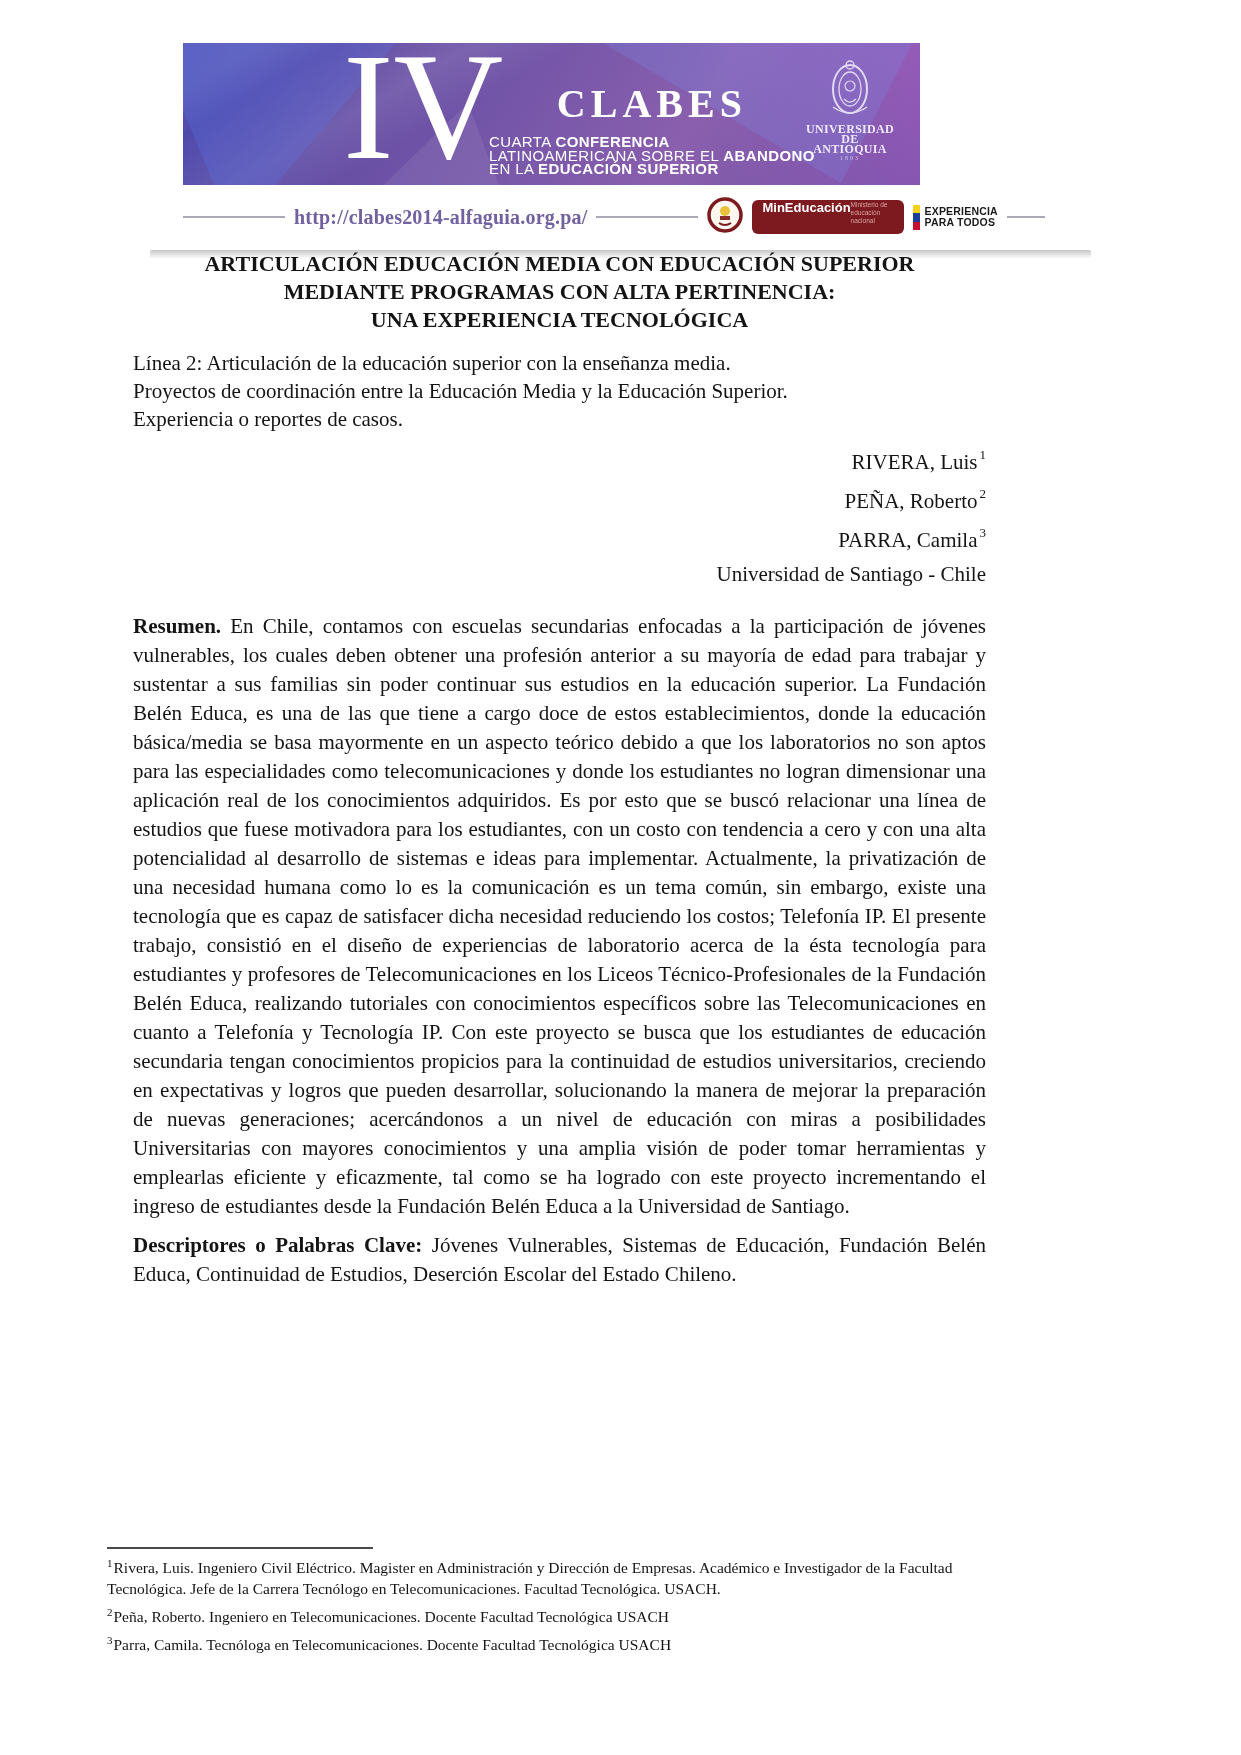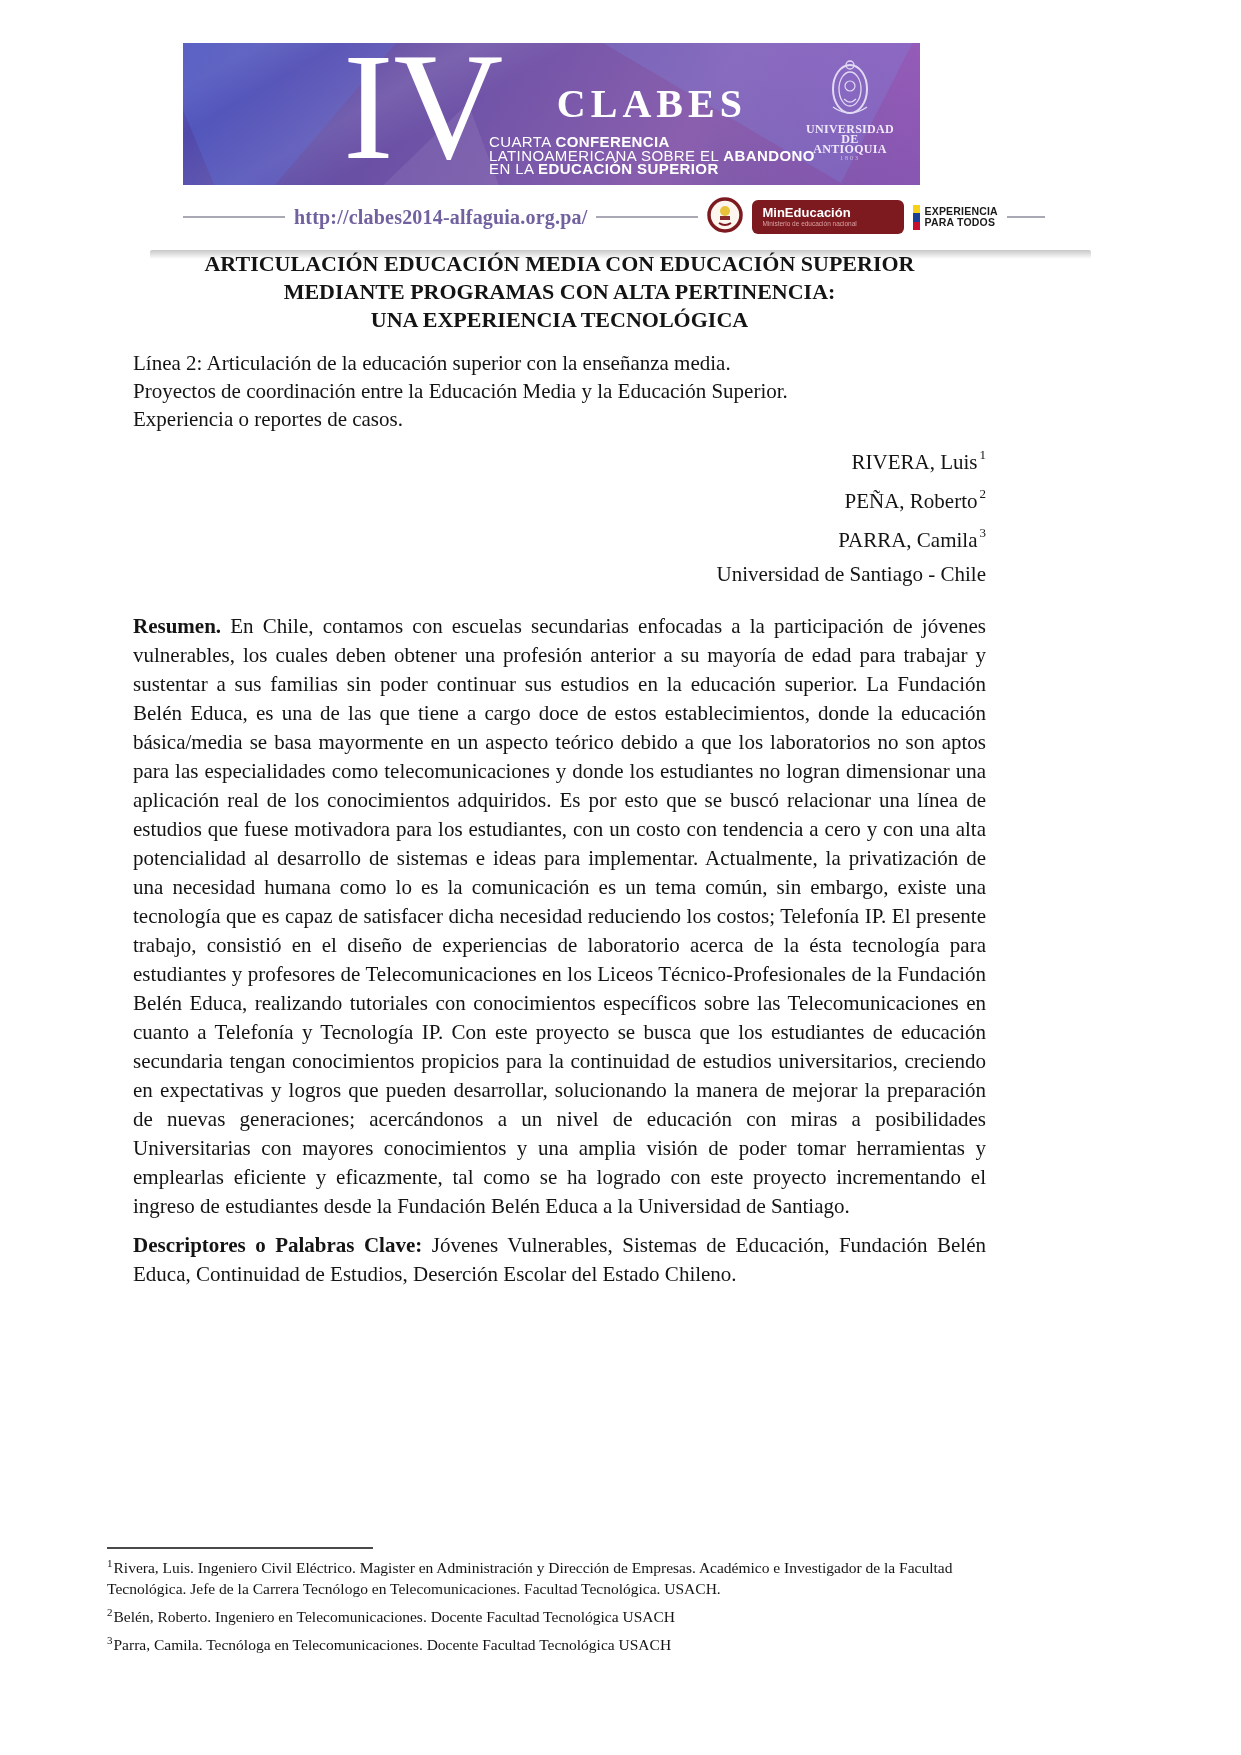--- a/index.html
+++ b/index.html
@@ -36,21 +36,21 @@
 
   
   .urlbar{position:absolute;left:183px;top:196px;width:737px;height:42px;
           display:flex;align-items:center;gap:9px;}
   .rule{flex:none;height:2px;background:#a9a9b6;width:102px;}
   .rule.short{width:38px;}
   .url{flex:none;font-family:Liberation Serif, serif;font-weight:bold;font-size:20px;
        color:#71619f;letter-spacing:.2px;white-space:nowrap;}
   .coat{flex:none;}
   .mineduc{flex:none;width:152px;height:34px;background:#7d1a1f;border-radius:6px;
-           display:flex;flex-direction:column;justify-content:center;padding:1px 10px;box-sizing:border-box;}
+           display:flex;flex-direction:row;justify-content:center;padding:1px 10px;box-sizing:border-box;}
   .mineduc-label{font-family:"Liberation Sans",sans-serif;font-weight:bold;font-size:13px;
                  line-height:14px;color:#ffffff;}
   .mineduc-sub{font-family:"Liberation Sans",sans-serif;font-size:6.5px;line-height:8px;color:#d9a3a3;}
   .prosper{flex:none;display:flex;align-items:center;}
   .flagbar{width:7px;height:25px;margin-right:4px;
            background:linear-gradient(#f7d117 0 34%,#1b3f94 34% 67%,#c8102e 67% 100%);}
   .prosper-text{font-family:"Liberation Sans",sans-serif;font-weight:bold;font-size:10.5px;
                 line-height:11px;color:#1a1a1a;letter-spacing:.2px;}
 
   .shadow-band{position:absolute;left:150px;top:250px;width:941px;height:9px;
@@ -159,17 +159,17 @@
     <div>Universidad de Santiago - Chile</div>
   </div>
 
   <p class="abstract"><b>Resumen.</b> <span>En Chile, contamos con escuelas secundarias enfocadas a la participación de jóvenes vulnerables, los cuales deben obtener una profesión anterior a su mayoría de edad para trabajar y sustentar a sus familias sin poder continuar sus estudios en la educación superior. La Fundación Belén Educa, es una de las que tiene a cargo doce de estos establecimientos, donde la educación básica/media se basa mayormente en un aspecto teórico debido a que los laboratorios no son aptos para las especialidades como telecomunicaciones y donde los estudiantes no logran dimensionar una aplicación real de los conocimientos adquiridos. Es por esto que se buscó relacionar una línea de estudios que fuese motivadora para los estudiantes, con un costo con tendencia a cero y con una alta potencialidad al desarrollo de sistemas e ideas para implementar. Actualmente, la privatización de una necesidad humana como lo es la comunicación es un tema común, sin embargo, existe una tecnología que es capaz de satisfacer dicha necesidad reduciendo los costos; Telefonía IP. El presente trabajo, consistió en el diseño de experiencias de laboratorio acerca de la ésta tecnología para estudiantes y profesores de Telecomunicaciones en los Liceos Técnico-Profesionales de la Fundación Belén Educa, realizando tutoriales con conocimientos específicos sobre las Telecomunicaciones en cuanto a Telefonía y Tecnología IP. Con este proyecto se busca que los estudiantes de educación secundaria tengan conocimientos propicios para la continuidad de estudios universitarios, creciendo en expectativas y logros que pueden desarrollar, solucionando la manera de mejorar la preparación de nuevas generaciones; acercándonos a un nivel de educación con miras a posibilidades Universitarias con mayores conocimientos y una amplia visión de poder tomar herramientas y emplearlas eficiente y eficazmente, tal como se ha logrado con este proyecto incrementando el ingreso de estudiantes desde la Fundación Belén Educa a la Universidad de Santiago.</span></p>
 
   <p class="keywords"><b>Descriptores o Palabras Clave:</b> <span>Jóvenes Vulnerables, Sistemas de Educación, Fundación Belén Educa, Continuidad de Estudios, Deserción Escolar del Estado Chileno.</span></p>
 
   <div class="fn-rule"></div>
   <div class="footnotes">
     <div class="fn"><sup>1</sup><span>Rivera, Luis. Ingeniero Civil Eléctrico. Magister en Administración y Dirección de Empresas. Académico e Investigador de la Facultad Tecnológica. Jefe de la Carrera Tecnólogo en Telecomunicaciones. Facultad Tecnológica. USACH.</span></div>
-    <div class="fn"><sup>2</sup><span>Belén, Roberto. Ingeniero en Telecomunicaciones. Docente Facultad Tecnológica USACH</span></div>
+    <div class="fn"><sup>2</sup><span>Peña, Roberto. Ingeniero en Telecomunicaciones. Docente Facultad Tecnológica USACH</span></div>
     <div class="fn"><sup>3</sup><span>Parra, Camila. Tecnóloga en Telecomunicaciones. Docente Facultad Tecnológica USACH</span></div>
   </div>
 
 </div>
 
 </body></html>

